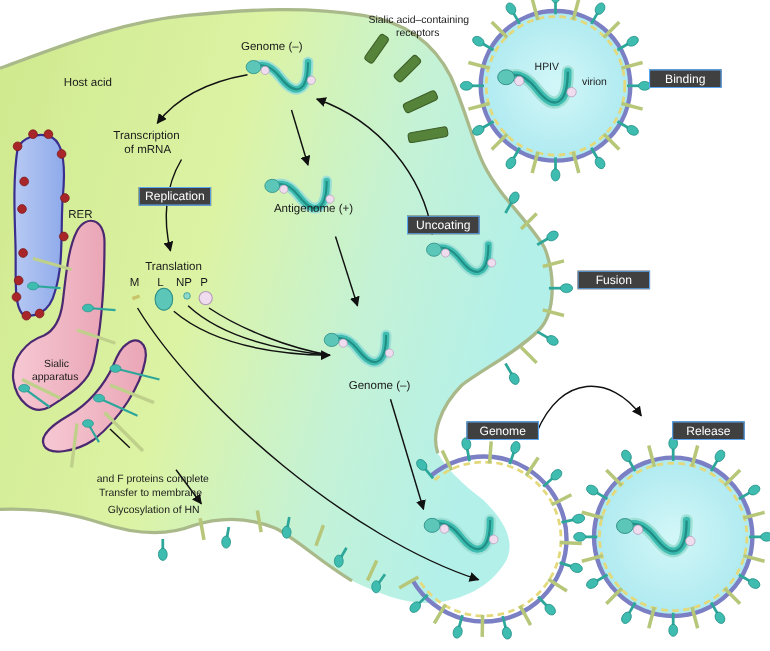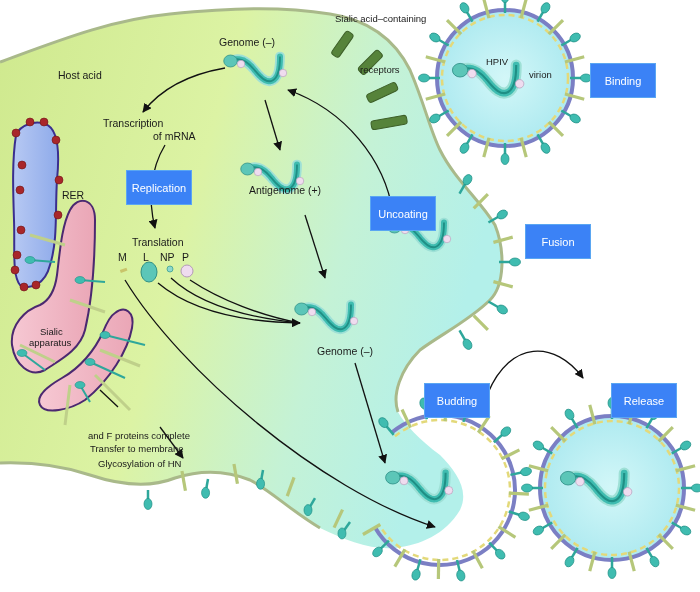--- a/index.html
+++ b/index.html
@@ -1,19 +1,19 @@
 <!DOCTYPE html>
 <html><head>
 <meta charset="utf-8">
 <style>
   html, body { margin: 0; padding: 0; background: #ffffff; }
   #stage { position: relative; width: 700px; height: 592px; overflow: hidden; background: #ffffff; font-family: "Liberation Sans", sans-serif; }
   svg { position: absolute; left: 0; top: 0; }
   .lbl { position: absolute; font-size: 10.5px; color: #1a1a1a; text-align: left; line-height: 12px; white-space: nowrap; }
-  .stage-box { position: absolute; background: #3b82f6; color: #ffffff; font-size: 11px; display: flex; align-items: center; justify-content: center; height: 35px; box-shadow: 0 0 0 1px #5aa6f2 inset; }
+  .stage-box { position: absolute; background: #404040; color: #ffffff; font-size: 11px; display: flex; align-items: center; justify-content: center; height: 17px; box-shadow: 0 0 0 1px #5aa6f2 inset; }
   .small { font-size: 9.5px; }
 </style>
 </head>
 <body>
 
 <div id="stage">
 <svg id="art" width="700" height="592" viewBox="0 0 700 592">
   <defs>
     <linearGradient id="cellGrad" x1="0" y1="0" x2="1" y2="0.3">
       <stop offset="0" stop-color="#cfe98e"></stop>
@@ -325,42 +325,42 @@
     <path d="M125,280 C180,370 320,490 435,527" marker-end="url(#arr)"></path>
     <path d="M355,363 L385,463" marker-end="url(#arr)"></path>
     <path d="M105,427 L128,458" marker-end="url(#arr)" transform="translate(55,0)"></path>
     <path d="M100,390 L118,407"></path>
     <path d="M488,393 C510,340 555,340 583,378" marker-end="url(#arr)"></path>
   </g>
 </svg>
 
 <div class="lbl" style="left:58px;top:69px;">Host acid</div>
 <div class="lbl small" style="left:335px;top:13px;">Sialic acid–containing</div>
-<div class="lbl small" style="left:360px;top:25px;margin-top:39px;">receptors</div>
+<div class="lbl small" style="left:360px;top:25px;">receptors</div>
 <div class="lbl small" style="left:486px;top:56px;">HPIV</div>
 <div class="lbl small" style="left:485px;top:69px;margin-left:44px;">virion</div>
 
 <div class="lbl" style="left:219px;top:36px;">Genome (–)</div>
 <div class="lbl" style="left:103px;top:117px;">Transcription</div>
-<div class="lbl" style="left:113px;top:130px;margin-left:40px;">of mRNA</div>
+<div class="lbl" style="left:113px;top:130px;">of mRNA</div>
 <div class="lbl" style="left:249px;top:184px;">Antigenome (+)</div>
 <div class="lbl" style="left:107px;top:236px;margin-left:25px;">Translation</div>
 <div class="lbl" style="left:118px;top:251px;">M</div>
 <div class="lbl" style="left:143px;top:251px;">L</div>
 <div class="lbl" style="left:160px;top:251px;">NP</div>
 <div class="lbl" style="left:182px;top:251px;">P</div>
 <div class="lbl" style="left:317px;top:345px;">Genome (–)</div>
 
 <div class="lbl" style="left:36px;top:189px;padding-left:26px;">RER</div>
 <div class="lbl small" style="left:40px;top:326px;">Sialic</div>
 <div class="lbl small" style="left:29px;top:337px;">apparatus</div>
 
 <div class="lbl small" style="left:98px;top:418px;margin-top:40px;">Glycosylation of HN</div>
 <div class="lbl small" style="left:88px;top:430px;">and F proteins complete</div>
 <div class="lbl small" style="left:90px;top:443px;">Transfer to membrane</div>
 
 <div class="stage-box" style="left:590px;top:63px;width:66px;">Binding</div>
-<div class="stage-box" style="left:525px;top:224px;width:66px;">Fusion</div>
+<div class="stage-box" style="left:525px;top:246px;width:66px;">Fusion</div>
 <div class="stage-box" style="left:370px;top:196px;width:66px;">Uncoating</div>
 <div class="stage-box" style="left:126px;top:170px;width:66px;">Replication</div>
-<div class="stage-box" style="left:424px;top:383px;width:66px;">Budding</div>
+<div class="stage-box" style="left:424px;top:383px;width:66px;">Genome</div>
 <div class="stage-box" style="left:579px;top:383px;width:66px;margin-left:32px;">Release</div>
 </div>
 
 </body></html>

